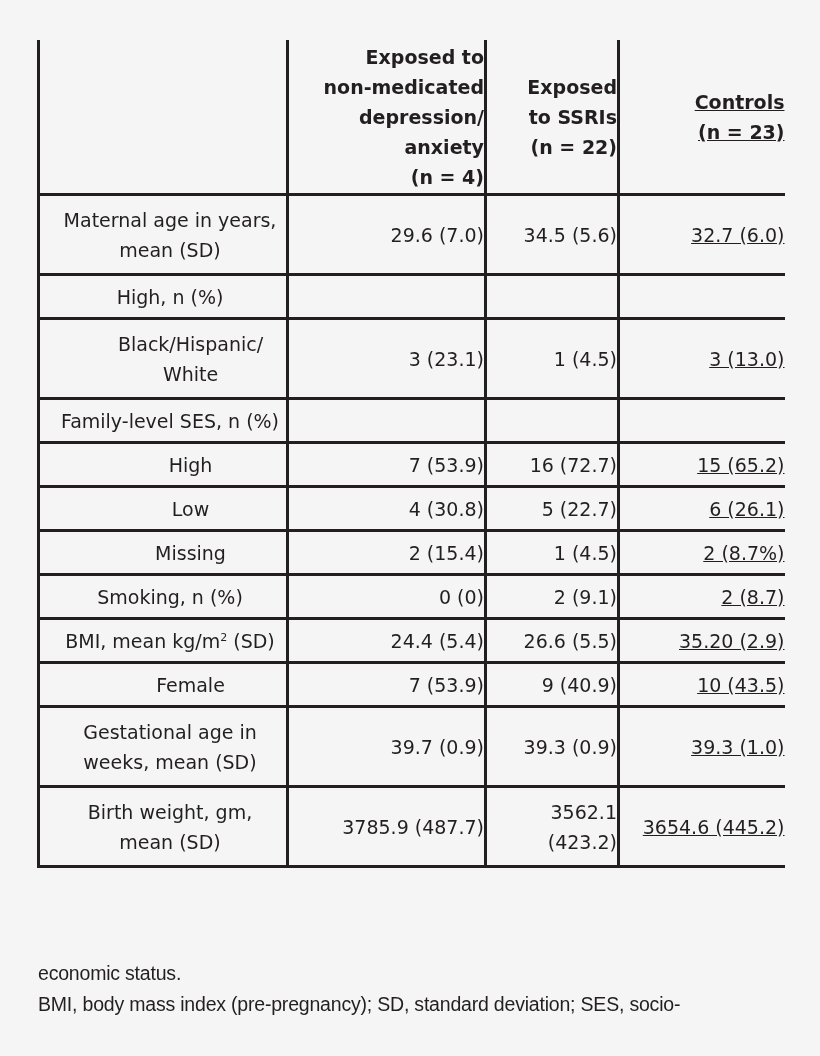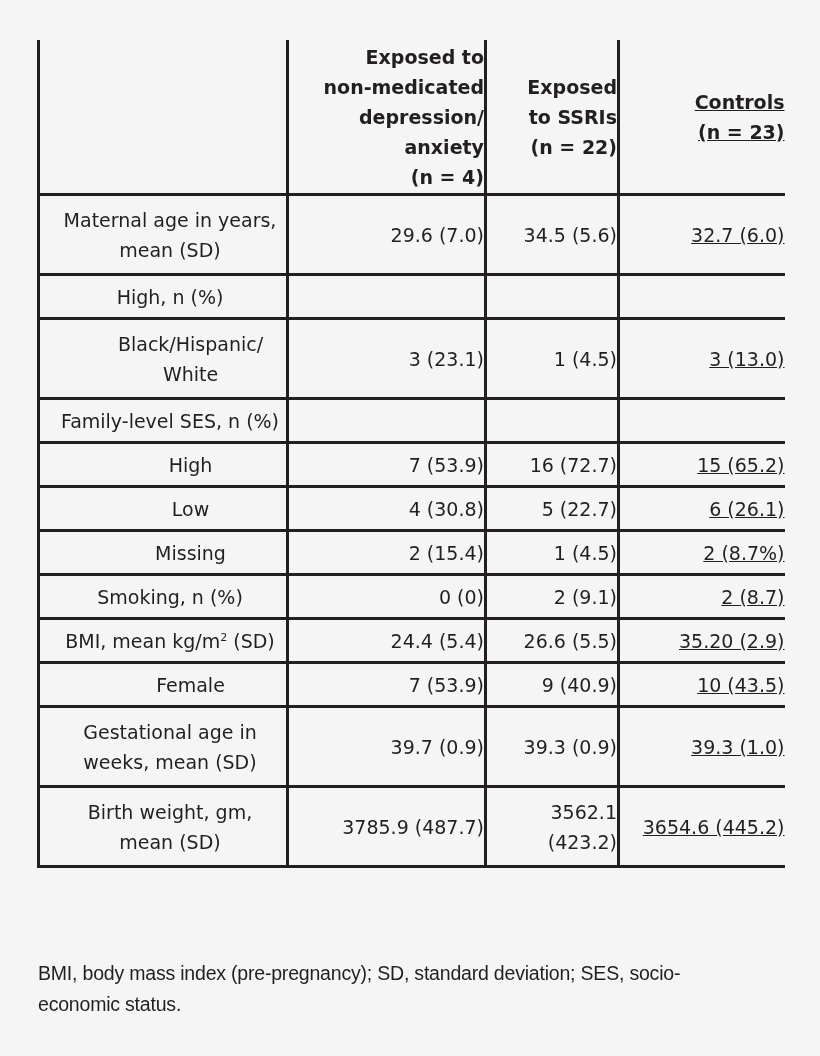--- a/index.html
+++ b/index.html
@@ -169,15 +169,15 @@
       <td class="val">
         <div>3562.1</div>
         <div>(423.2)</div>
       </td>
       <td class="val last">3654.6 (445.2)</td>
     </tr>
   </tbody>
 </table>
 
 <div class="footnote">
+  <div>economic status.</div>
   <div>BMI, body mass index (pre-pregnancy); SD, standard deviation; SES, socio-</div>
-  <div>economic status.</div>
 </div>
 
 </body></html>

